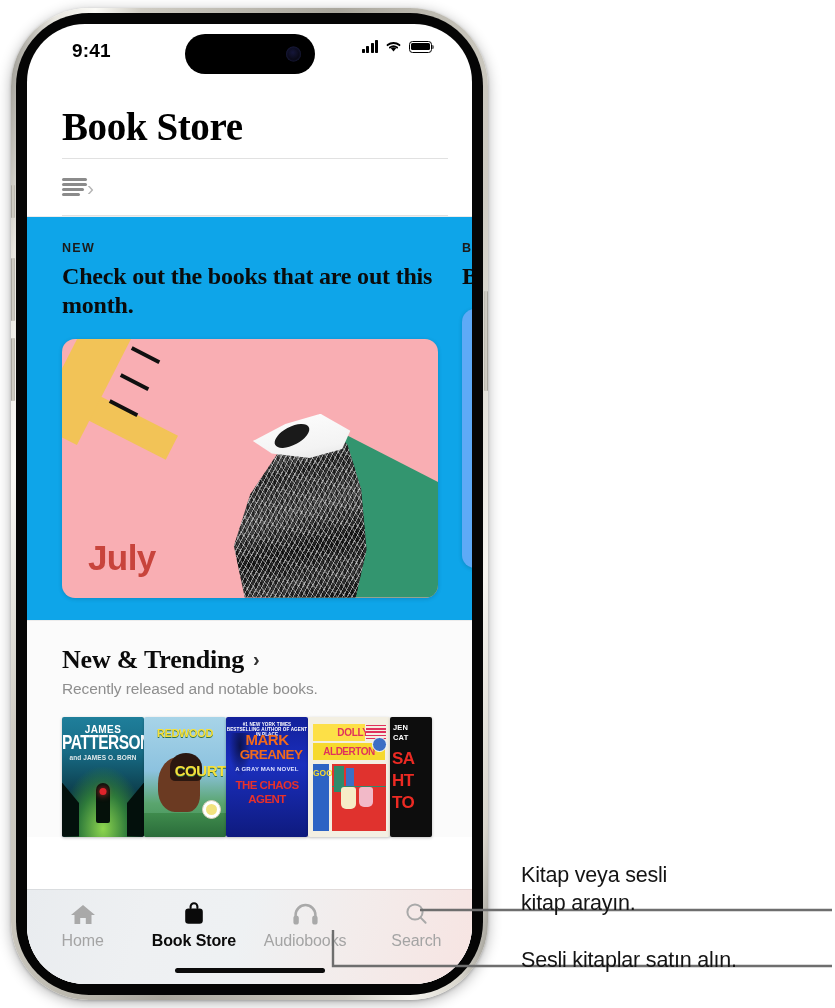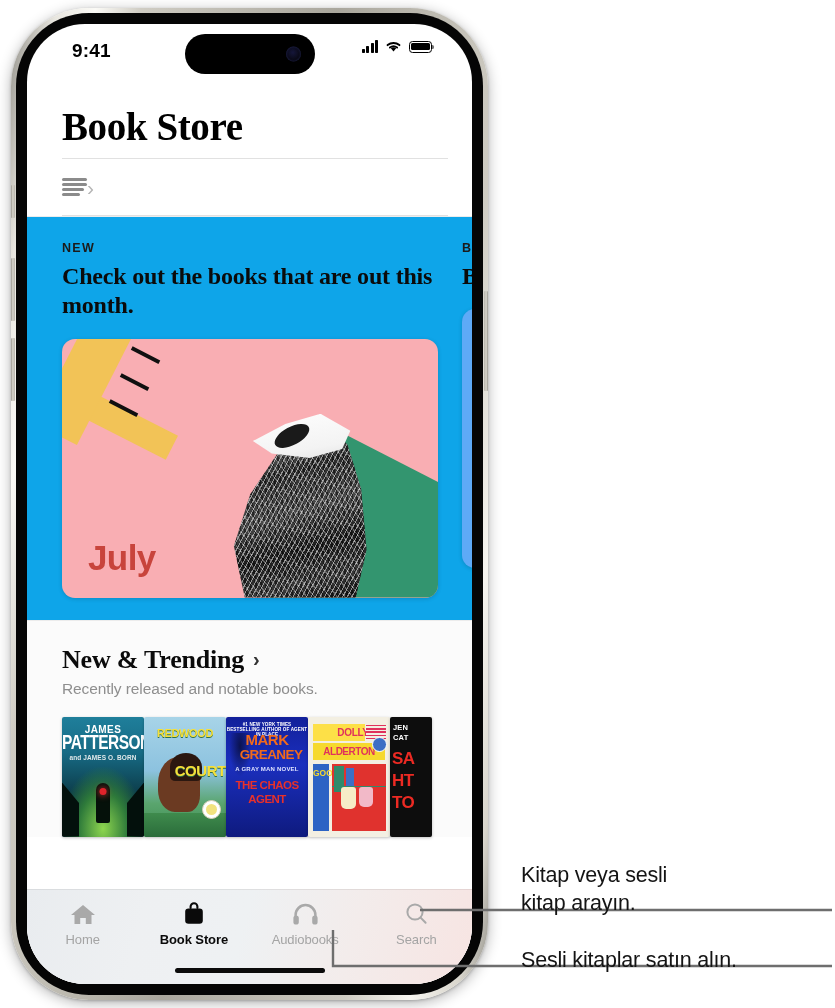--- a/index.html
+++ b/index.html
@@ -212,21 +212,21 @@
   .bk-partial .t4{ position:absolute; top:54px; left:2px; color:#ec2a23; font-size:17px; letter-spacing:-.6px; }
   .bk-partial .t5{ position:absolute; top:76px; left:2px; color:#ec2a23; font-size:17px; letter-spacing:-.6px; }
 
   
   #tab-bar{ position:absolute; left:0; right:0; bottom:0; height:95px;
     background:linear-gradient(105deg,#e9ecef 0%,#eef0f2 26%,#eef1f3 48%,#f3eceb 72%,#f7e4e2 100%);
     border-top:1px solid rgba(0,0,0,.07);
     display:flex; align-items:flex-start; padding-top:11px; }
   .tab-item{ flex:1; display:flex; flex-direction:column; align-items:center; gap:5px; }
   .tab-icon{ height:26px; display:flex; align-items:center; justify-content:center; }
-  .tab-label{ font-size:13px; color:#a4a4a4; letter-spacing:-.1px;text-align:center; }
+  .tab-label{ font-size:16px; color:#a4a4a4; letter-spacing:-.1px;text-align:center; }
   .tab-item.active .tab-label{ color:#0a0a0a; font-weight:bold; }
   #home-indicator{ position:absolute; left:50%; transform:translateX(-50%); bottom:11px;
     width:150px; height:5.5px; border-radius:3px; background:#0b0b0b; }
 
   
   #callout-layer{ position:absolute; inset:0; pointer-events:none; }
   .callout-text{ position:absolute; font-size:21.5px; color:#141414; line-height:1.28;
     letter-spacing:-.2px; white-space:pre-line; }
   #callout-search-text{ left:521px; top:862px; }
   #callout-audiobooks-text{ left:521px; top:947px; }

